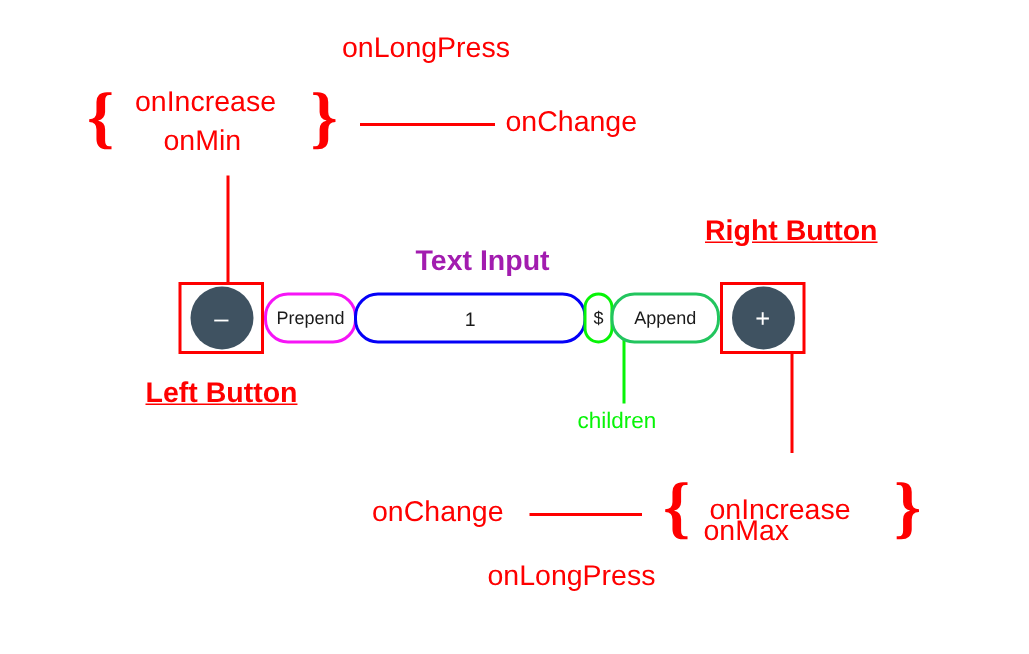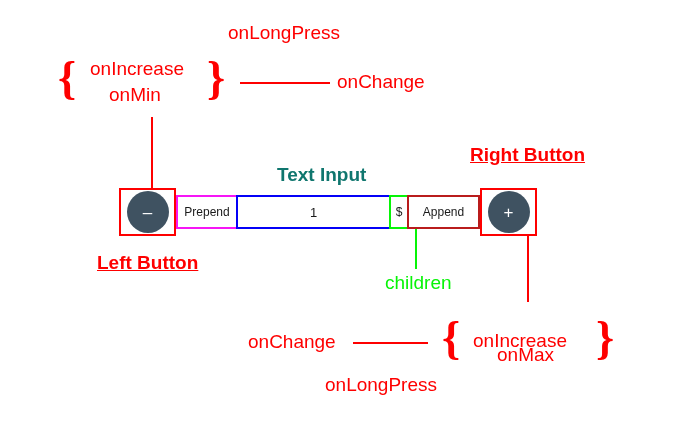--- a/index.html
+++ b/index.html
@@ -23,31 +23,31 @@
   
   .anno {
     color: #fe0000;
     font-family: "Liberation Sans", sans-serif;
     font-size: 19px;
     font-weight: 400;
     white-space: nowrap;
     line-height: 1;
   }
   .anno-blue {
-    color: #0f766e;
+    color: #a21caf;
     font-family: "Liberation Sans", sans-serif;
     font-size: 19px;
     font-weight: 700;
     white-space: nowrap;
     line-height: 1;
   }
   .anno-green {
     color: #07f407;
     font-family: "Liberation Sans", sans-serif;
-    font-size: 19px;
+    font-size: 15px;
     font-weight: 400;
     white-space: nowrap;
     line-height: 1;
   }
   .anno-bold { font-weight: 700; text-decoration: underline; }
 
   
   .brace {
     color: #fe0000;
     font-family: "Liberation Serif", serif;
@@ -110,39 +110,40 @@
     height: 34px;
     align-self: center;
     background: #ffffff;
     display: flex;
     align-items: center;
     justify-content: center;
     font-family: "Liberation Sans", sans-serif;
     font-size: 12px;
     color: #1a1a1a;
     flex: 0 0 auto;
+    border-radius: 16px;
   }
 
   .seg-prepend {
     border: 2px solid #f615f6;
     width: 62px;
   }
   .seg-input {
     border: 2px solid #0400f7;
     width: 155px;
     margin-left: -2px;
     font-size: 13px;
   }
   .seg-children {
     border: 2px solid #07f407;
     width: 20px;
     margin-left: -2px;
   }
   .seg-append {
-    border: 2px solid #b91c1c;
+    border: 2px solid #22c55e;
     width: 73px;
     margin-left: -2px;
   }
 </style>
 </head>
 <body>
 
 <div id="stage">
 
   <div class="abs anno" style="left:228px; top:23px;">onLongPress</div>
@@ -206,19 +207,19 @@
   <div class="abs line-v" style="left:527px; top:236px; height:66px;"></div>
 
   <div class="abs anno" style="left:248px; top:332px;">onChange</div>
 
   <div class="abs line-h" style="left:353px; top:342px; width:75px;"></div>
 
   <div class="abs brace" style="left:442px; top:315px; font-size:46px;">{</div>
 
   <div class="abs anno" style="left:473px; top:320px;margin-top:11px;">onIncrease</div>
 
-  <div class="abs anno" style="left:497px; top:345px;">onMax</div>
+  <div class="abs anno" style="left:469px; top:345px;">onMax</div>
 
   <div class="abs brace" style="left:596px; top:315px; font-size:46px;">}</div>
 
   <div class="abs anno" style="left:325px; top:375px;">onLongPress</div>
 
 </div>
 
 </body></html>

